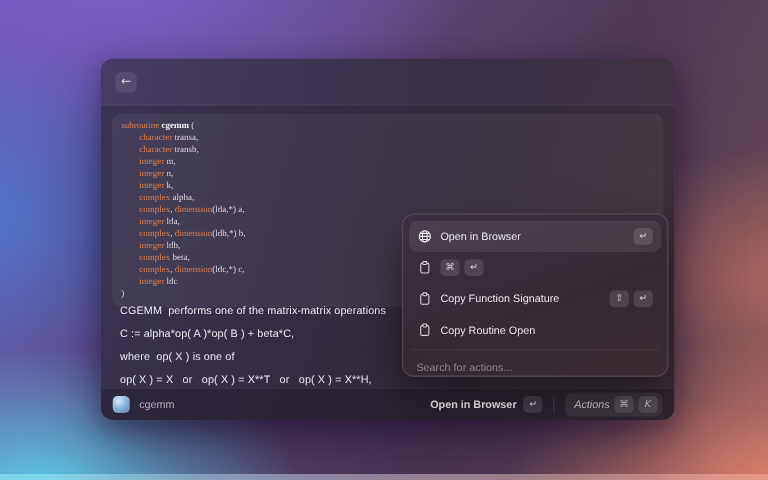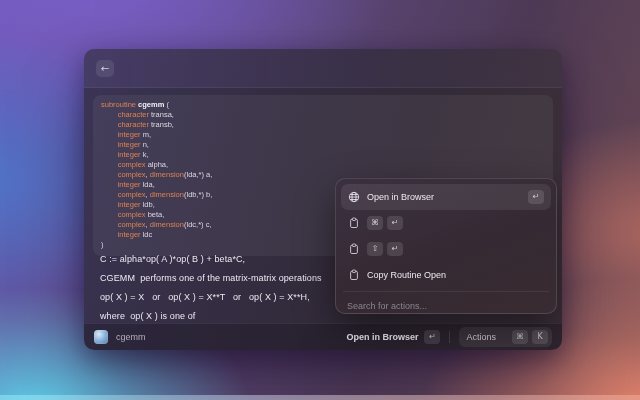--- a/index.html
+++ b/index.html
@@ -40,21 +40,21 @@
     color:#d8d3de; font-size:10px; line-height:17px; text-align:center;
     font-family:"DejaVu Sans",sans-serif; cursor:pointer; padding:0;
   }
 
   
   #code-panel {
     position:absolute; left:9px; top:46px; width:460px; height:161px;
     background:rgba(255,255,255,.055); border-radius:8px; overflow:hidden;
   }
   #code-text {
-    padding:5px 8px; font-family:Liberation Sans, sans-serif;
+    padding:5px 8px; font-family:Liberation Serif, serif;
     font-size:7.5px; line-height:10px; white-space:pre; color:#ddd8e2;
   }
   .tok-kw { color:#df8352; }
   .tok-fn { color:#f4f1f6; font-weight:bold; }
   .tok-p  { color:#ddd8e2; }
 
   
   #description { position:absolute; left:16px; top:205px; width:452px; }
   .desc-line {
     font-size:9px; line-height:11px; color:#edeaf1; white-space:pre;
@@ -104,22 +104,22 @@
   #result-icon {
     width:14px; height:14px; border-radius:4px;
     background:radial-gradient(circle at 35% 30%, #d9e9f7, #86b0da 50%, #50749f);
     box-shadow:inset 0 0 2px rgba(255,255,255,.5);
   }
   #result-title { font-size:9px; color:#b5aeba; margin-left:8px; flex:1; }
   #primary-action { display:flex; align-items:center; gap:6px; cursor:pointer; }
   #primary-action-label { font-size:9px; font-weight:bold; color:#f2eff5; }
   #footer-divider { width:1px; height:12px; background:rgba(255,255,255,.14); margin:0 9px; }
   #actions-button {
-    display:flex; align-items:center; gap:16px; cursor:pointer;
-    background:rgba(255,255,255,.08); border:none; border-radius:6px; padding:3px 4px 3px 7px;
+    display:flex; align-items:center; gap:4px; cursor:pointer;
+    background:rgba(255,255,255,.08); border:none; border-radius:6px; padding:3px 4px 3px 7px;font-style:italic;
   }
   #actions-button-label { font-size:9px; color:#d5d0da; }
 </style>
 </head>
 <body>
 
 <div id="screen">
   <div id="floor-glow"></div>
 
   <div id="window">
@@ -128,24 +128,24 @@
       <button id="back-btn">
         <span>←</span>
       </button>
     </div>
 
     <div id="code-panel">
       <div id="code-text"><div><span class="tok-kw">subroutine </span><span class="tok-fn">cgemm</span><span class="tok-p"> (</span></div><div><span class="tok-p">        </span><span class="tok-kw">character</span><span class="tok-p"> transa,</span></div><div><span class="tok-p">        </span><span class="tok-kw">character</span><span class="tok-p"> transb,</span></div><div><span class="tok-p">        </span><span class="tok-kw">integer</span><span class="tok-p"> m,</span></div><div><span class="tok-p">        </span><span class="tok-kw">integer</span><span class="tok-p"> n,</span></div><div><span class="tok-p">        </span><span class="tok-kw">integer</span><span class="tok-p"> k,</span></div><div><span class="tok-p">        </span><span class="tok-kw">complex</span><span class="tok-p"> alpha,</span></div><div><span class="tok-p">        </span><span class="tok-kw">complex</span><span class="tok-p">, </span><span class="tok-kw">dimension</span><span class="tok-p">(lda,*) a,</span></div><div><span class="tok-p">        </span><span class="tok-kw">integer</span><span class="tok-p"> lda,</span></div><div><span class="tok-p">        </span><span class="tok-kw">complex</span><span class="tok-p">, </span><span class="tok-kw">dimension</span><span class="tok-p">(ldb,*) b,</span></div><div><span class="tok-p">        </span><span class="tok-kw">integer</span><span class="tok-p"> ldb,</span></div><div><span class="tok-p">        </span><span class="tok-kw">complex</span><span class="tok-p"> beta,</span></div><div><span class="tok-p">        </span><span class="tok-kw">complex</span><span class="tok-p">, </span><span class="tok-kw">dimension</span><span class="tok-p">(ldc,*) c,</span></div><div><span class="tok-p">        </span><span class="tok-kw">integer</span><span class="tok-p"> ldc</span></div><div><span class="tok-p">)</span></div></div>
     </div>
 
     <div id="description">
+        <div class="desc-line">CGEMM  performs one of the matrix-matrix operations</div>
         <div class="desc-line">C := alpha*op( A )*op( B ) + beta*C,</div>
-        <div class="desc-line">CGEMM  performs one of the matrix-matrix operations</div>
+        <div class="desc-line">where  op( X ) is one of</div>
         <div class="desc-line">op( X ) = X   or   op( X ) = X**T   or   op( X ) = X**H,</div>
-        <div class="desc-line">where  op( X ) is one of</div>
       </div>
 
     <div id="actions-panel">
       <div id="actions-list">
           <div class="action-row selected">
             <span class="action-icon">
               <svg viewBox="0 0 16 16" fill="none" stroke="#e8e4ec" stroke-width="1.2">
                 <circle cx="8" cy="8" r="6.2"></circle>
                 <ellipse cx="8" cy="8" rx="2.7" ry="6.2"></ellipse>
                 <path d="M1.8 8h12.4M2.8 4.6h10.4M2.8 11.4h10.4"></path>
@@ -168,20 +168,21 @@
               <span class="key">↵</span>
             </span>
           </div>
           <div class="action-row">
             <span class="action-icon">
               <svg viewBox="0 0 16 16" fill="none" stroke="#d8d3dc" stroke-width="1.2">
                 <rect x="3.5" y="3" width="9" height="11" rx="1.6"></rect>
                 <rect x="5.8" y="1.4" width="4.4" height="3.2" rx="1" fill="#352a33"></rect>
               </svg>
             </span>
+            <span class="action-label">Copy Function Signature</span>
             <span class="action-keys">
               <span class="key">⇧</span>
               <span class="key">↵</span>
             </span>
           </div>
           <div class="action-row">
             <span class="action-icon">
               <svg viewBox="0 0 16 16" fill="none" stroke="#d8d3dc" stroke-width="1.2">
                 <rect x="3.5" y="3" width="9" height="11" rx="1.6"></rect>
                 <rect x="5.8" y="1.4" width="4.4" height="3.2" rx="1" fill="#352a33"></rect>

